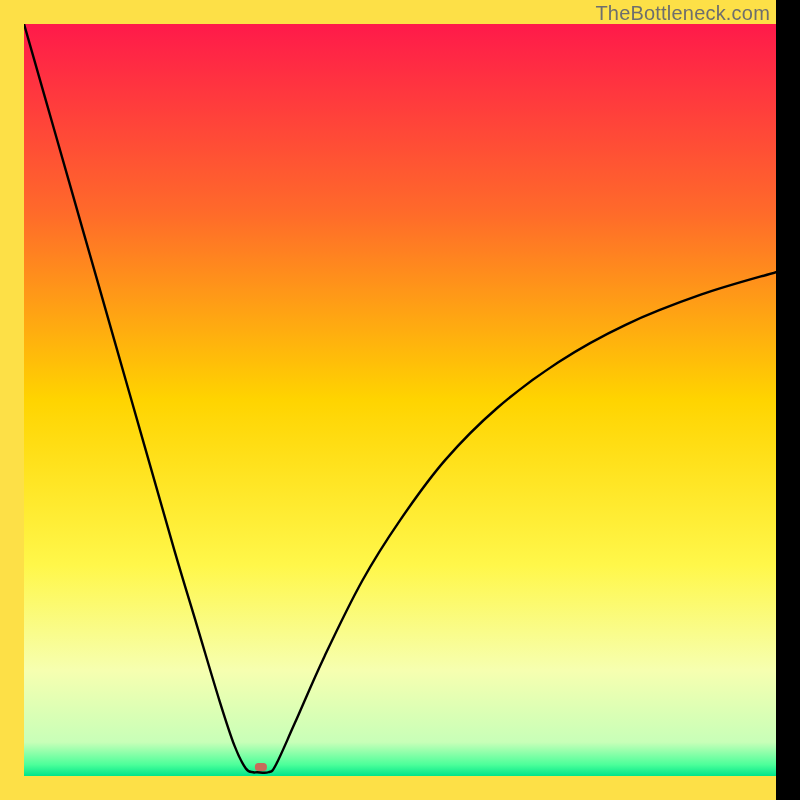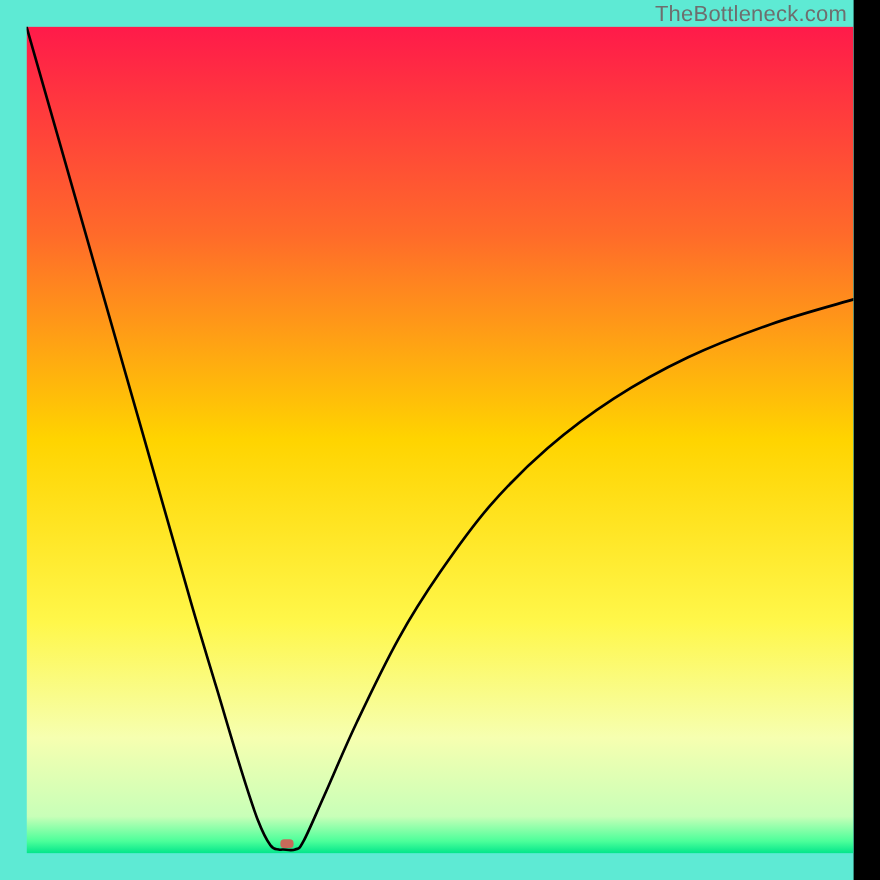--- a/index.html
+++ b/index.html
@@ -8,21 +8,21 @@
     width: 800px;
     height: 800px;
     background: #000;
     overflow: hidden;
     font-family: Arial, Helvetica, sans-serif;
   }
   .frame {
     position: absolute;
     left: 0; top: 0;
     width: 776px; height: 800px;
-    background: #5eead4;
+    background: #fde047;
   }
   .plot {
     position: absolute;
     left: 24px;
     top: 24px;
     width: 752px;
     height: 752px;
     overflow: hidden;
   }
   .watermark {

